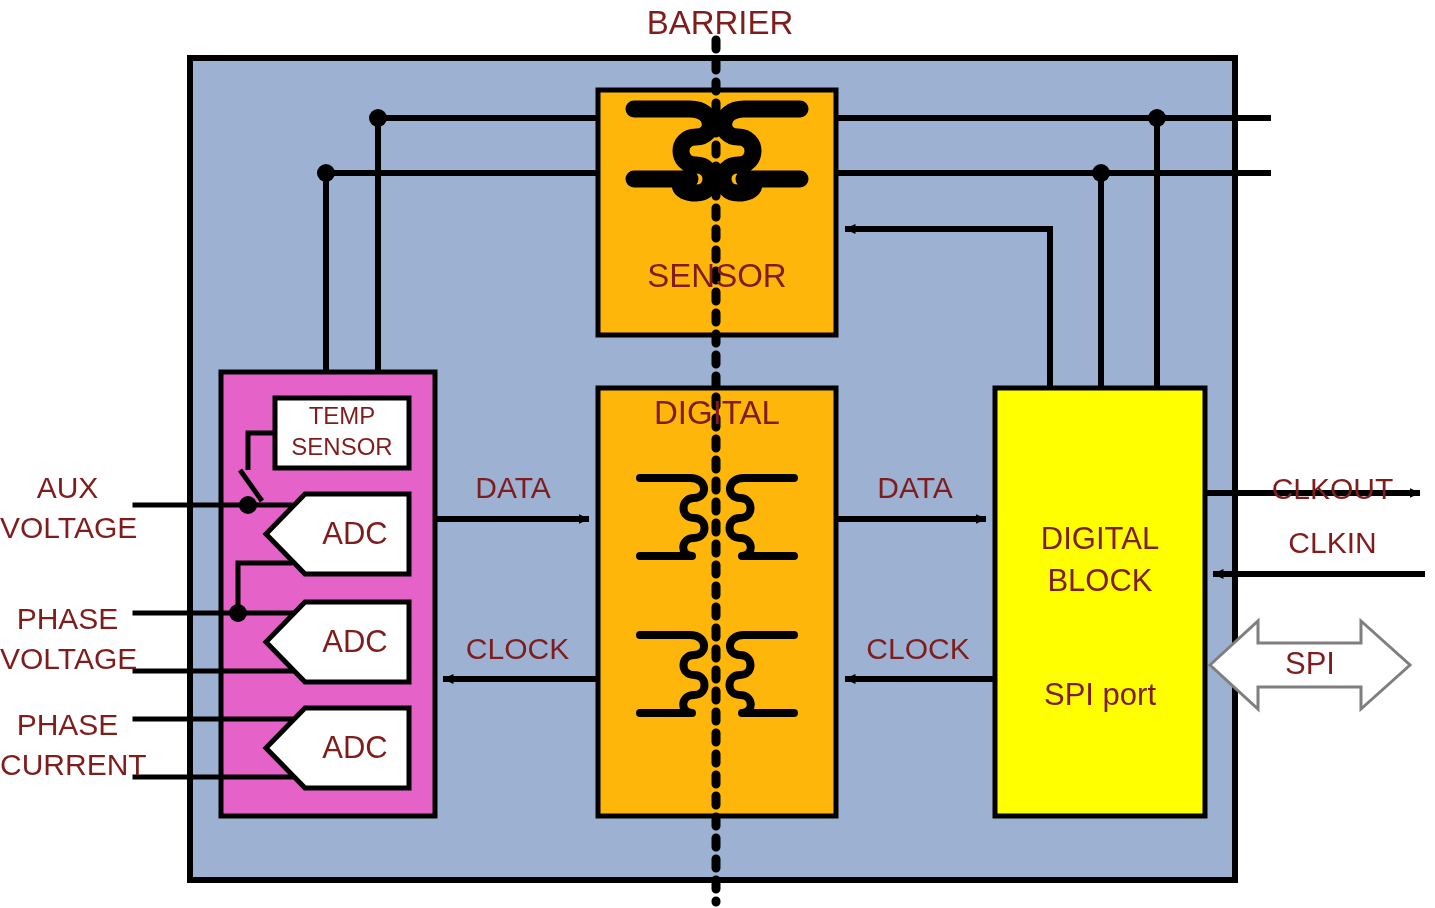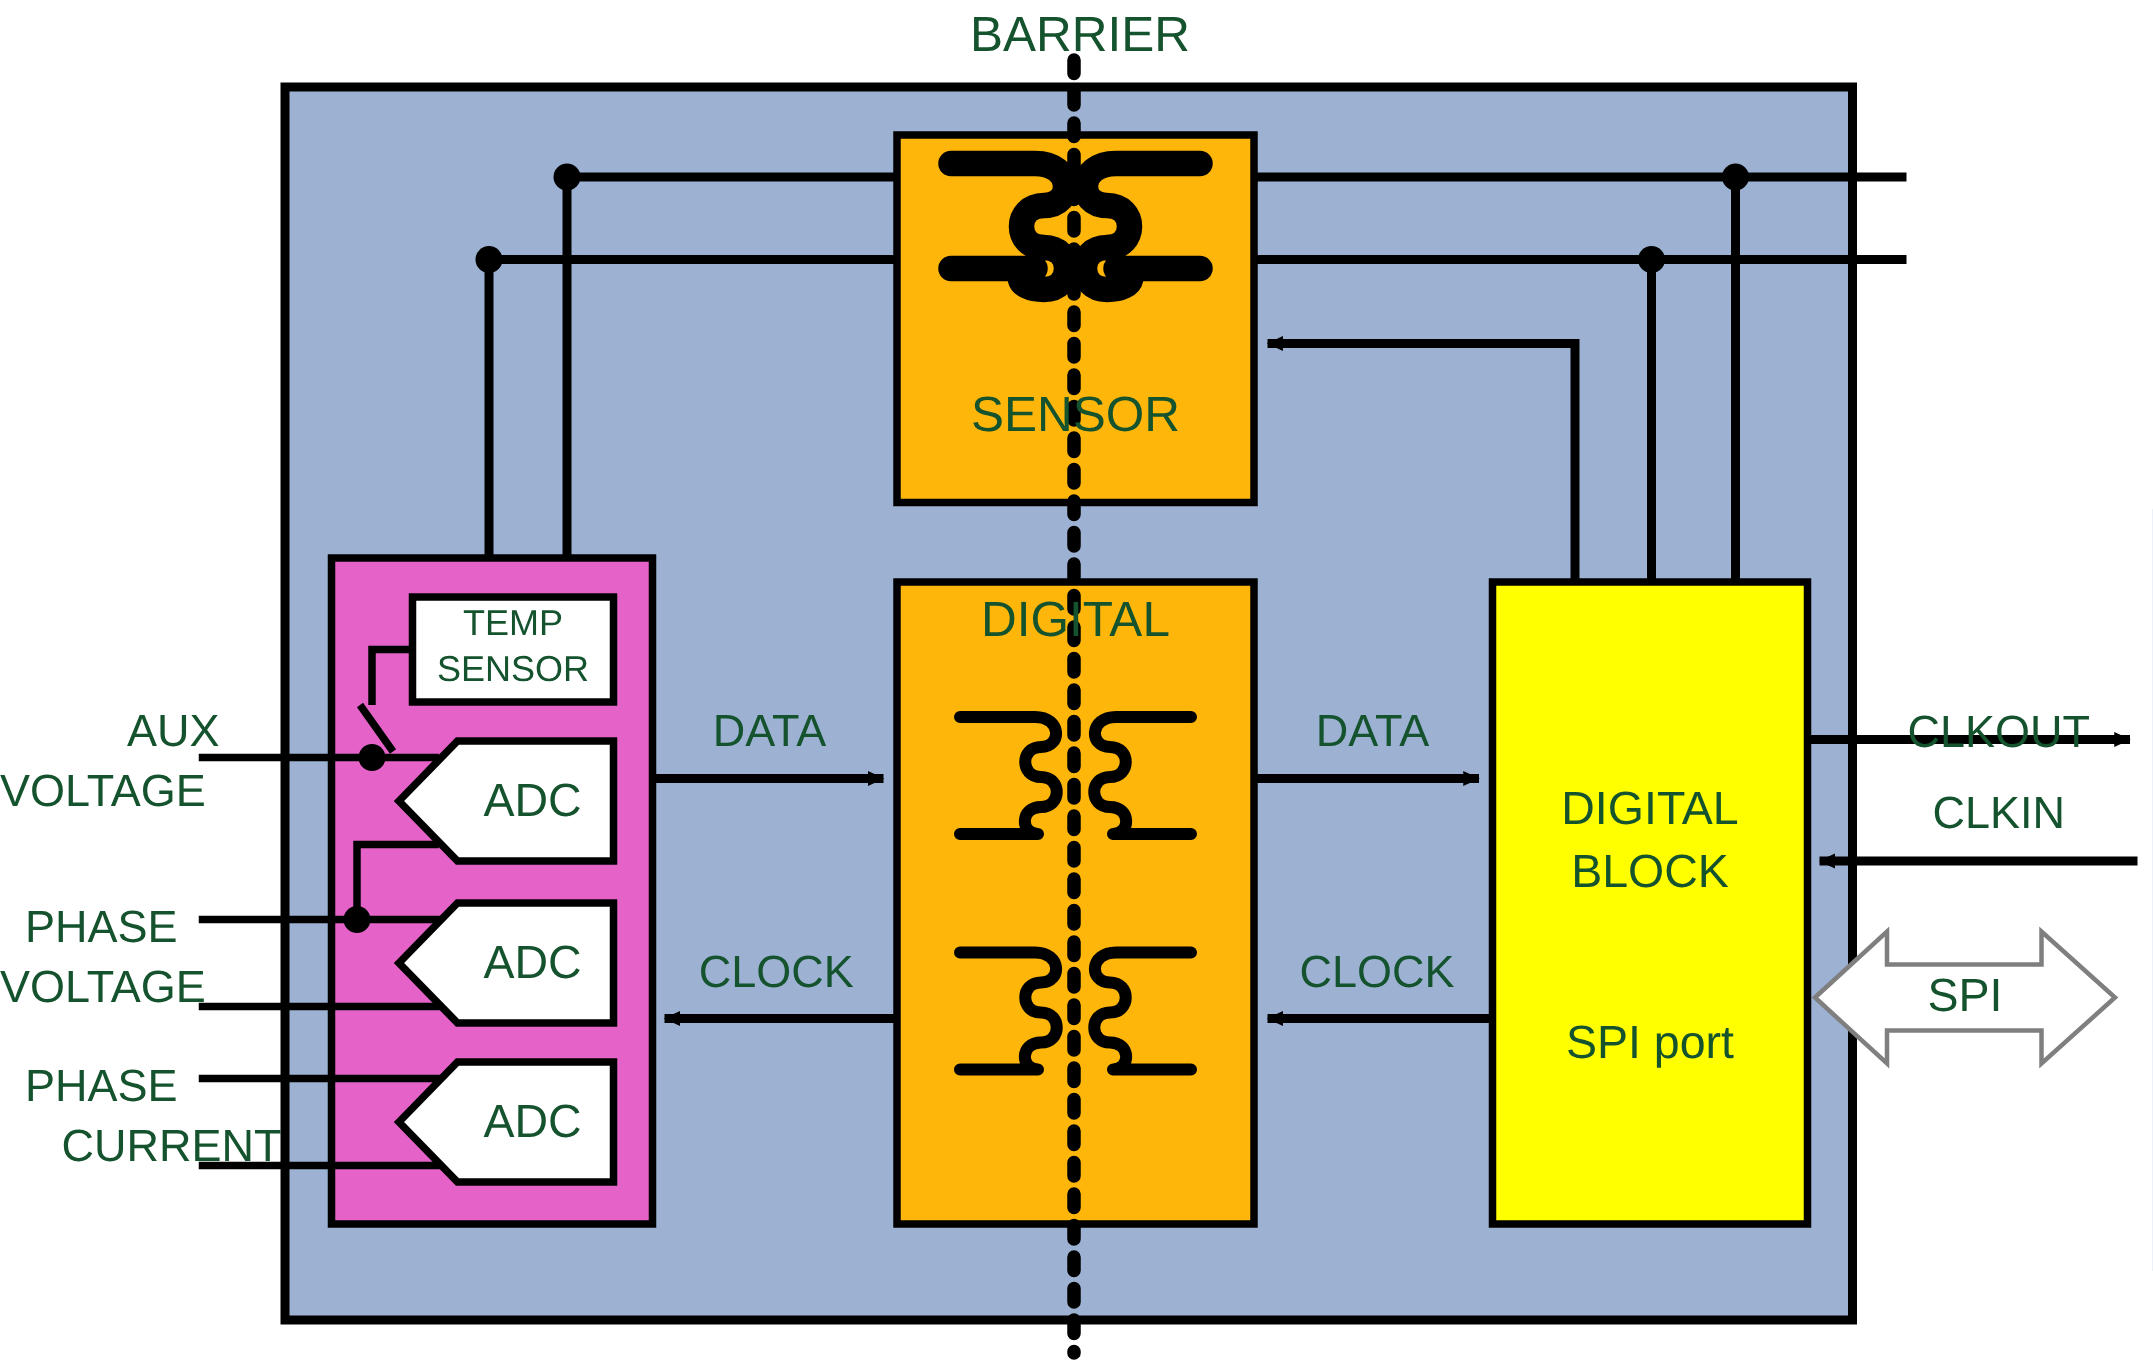--- a/index.html
+++ b/index.html
@@ -20,21 +20,21 @@
   }
   #stage svg {
     position: absolute;
     left: 0;
     top: 0;
     width: 1435px;
     height: 908px;
   }
   .lbl {
     position: absolute;
-    color: #14532d;
+    color: #7f1d1d;
     font-family: "Liberation Sans", sans-serif;
     white-space: pre;
     line-height: 1.18;
     text-align: center;
   }
 </style>
 </head>
 <body>
 
 <div id="stage">
@@ -184,28 +184,28 @@
   <div class="lbl" style="left:995px; top:563px; width:210px; font-size:31px;">BLOCK</div>
   <div class="lbl" style="left:995px; top:677px; width:210px; font-size:31px;">SPI port</div>
 
   <div class="lbl" style="left:275px; top:402px; width:134px; font-size:24px;">TEMP</div>
   <div class="lbl" style="left:271px; top:433px; width:142px; font-size:24px;">SENSOR</div>
 
   <div class="lbl" style="left:300px; top:516px; width:110px; font-size:31px;">ADC</div>
   <div class="lbl" style="left:300px; top:624px; width:110px; font-size:31px;">ADC</div>
   <div class="lbl" style="left:300px; top:730px; width:110px; font-size:31px;">ADC</div>
 
-  <div class="lbl" style="left:0px; top:470px; width:135px; font-size:30px;padding-left:48px;">AUX</div>
+  <div class="lbl" style="left:0px; top:470px; width:135px; font-size:30px;">AUX</div>
   <div class="lbl" style="left:0px; top:510px; width:135px; font-size:30px;">VOLTAGE</div>
 
   <div class="lbl" style="left:0px; top:601px; width:135px; font-size:30px;">PHASE</div>
   <div class="lbl" style="left:0px; top:641px; width:135px; font-size:30px;">VOLTAGE</div>
 
   <div class="lbl" style="left:0px; top:707px; width:135px; font-size:30px;">PHASE</div>
-  <div class="lbl" style="left:0px; top:747px; width:135px; font-size:30px;margin-left:41px;">CURRENT</div>
+  <div class="lbl" style="left:0px; top:747px; width:135px; font-size:30px;">CURRENT</div>
 
   <div class="lbl" style="left:437px; top:470px; width:152px; font-size:30px;">DATA</div>
   <div class="lbl" style="left:840px; top:470px; width:150px; font-size:30px;">DATA</div>
   <div class="lbl" style="left:440px; top:631px; width:155px; font-size:30px;">CLOCK</div>
   <div class="lbl" style="left:843px; top:631px; width:150px; font-size:30px;">CLOCK</div>
 
   <div class="lbl" style="left:1240px; top:471px; width:185px; font-size:30px;">CLKOUT</div>
   <div class="lbl" style="left:1250px; top:525px; width:165px; font-size:30px;">CLKIN</div>
   <div class="lbl" style="left:1258px; top:646px; width:104px; font-size:31px;">SPI</div>
 

